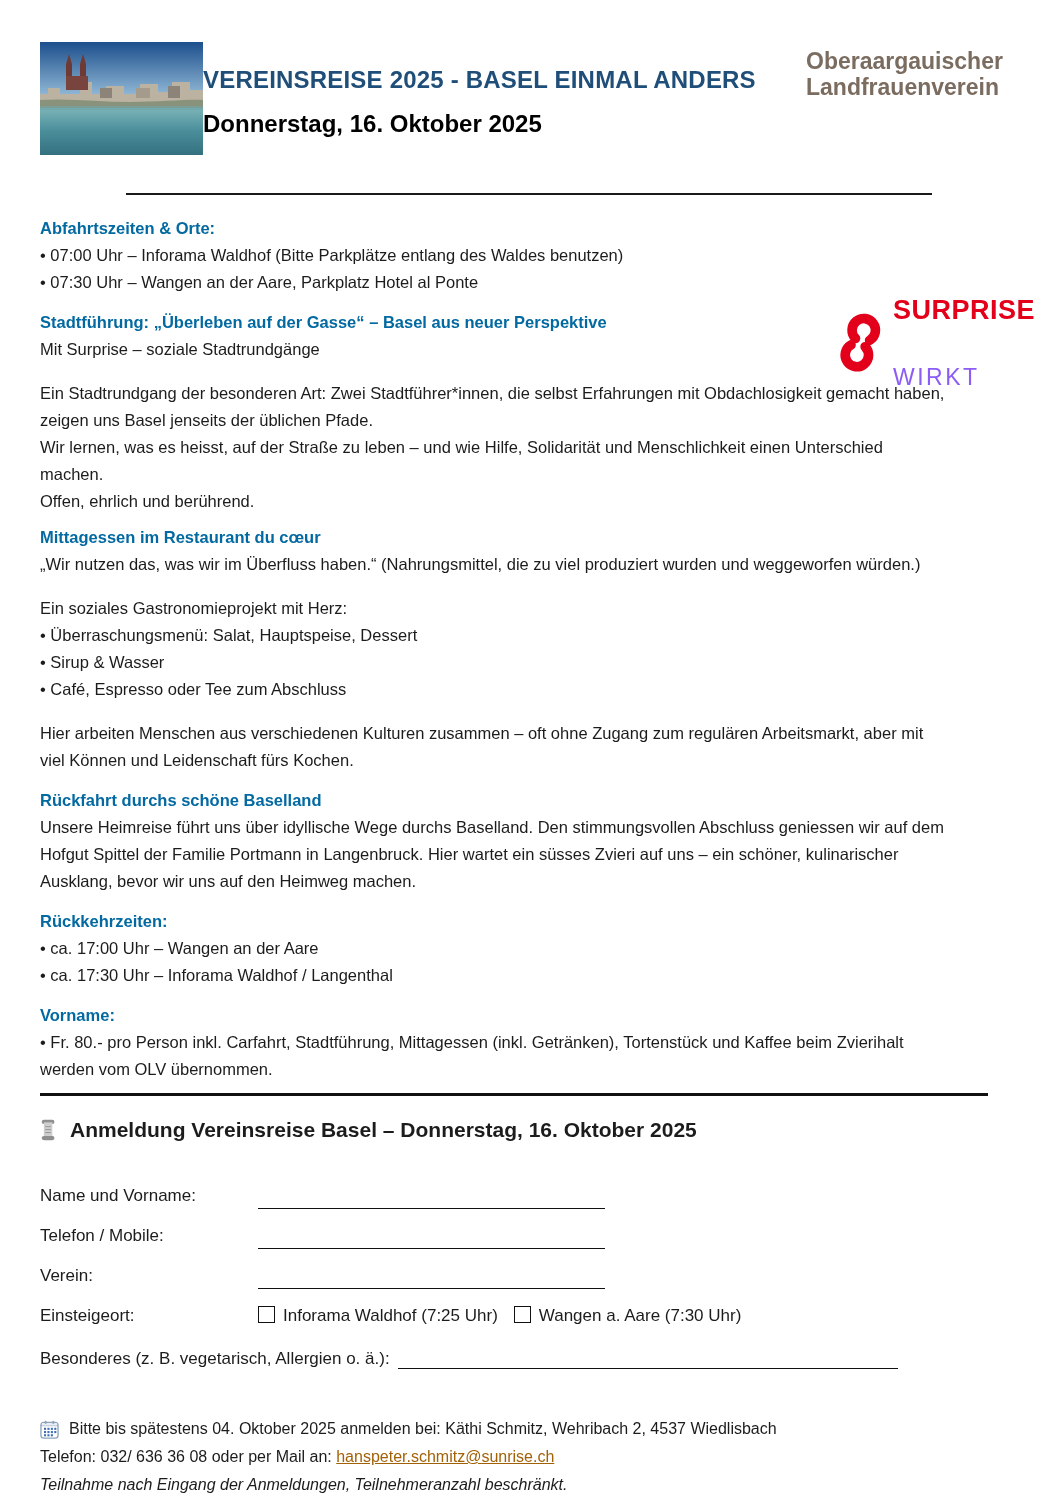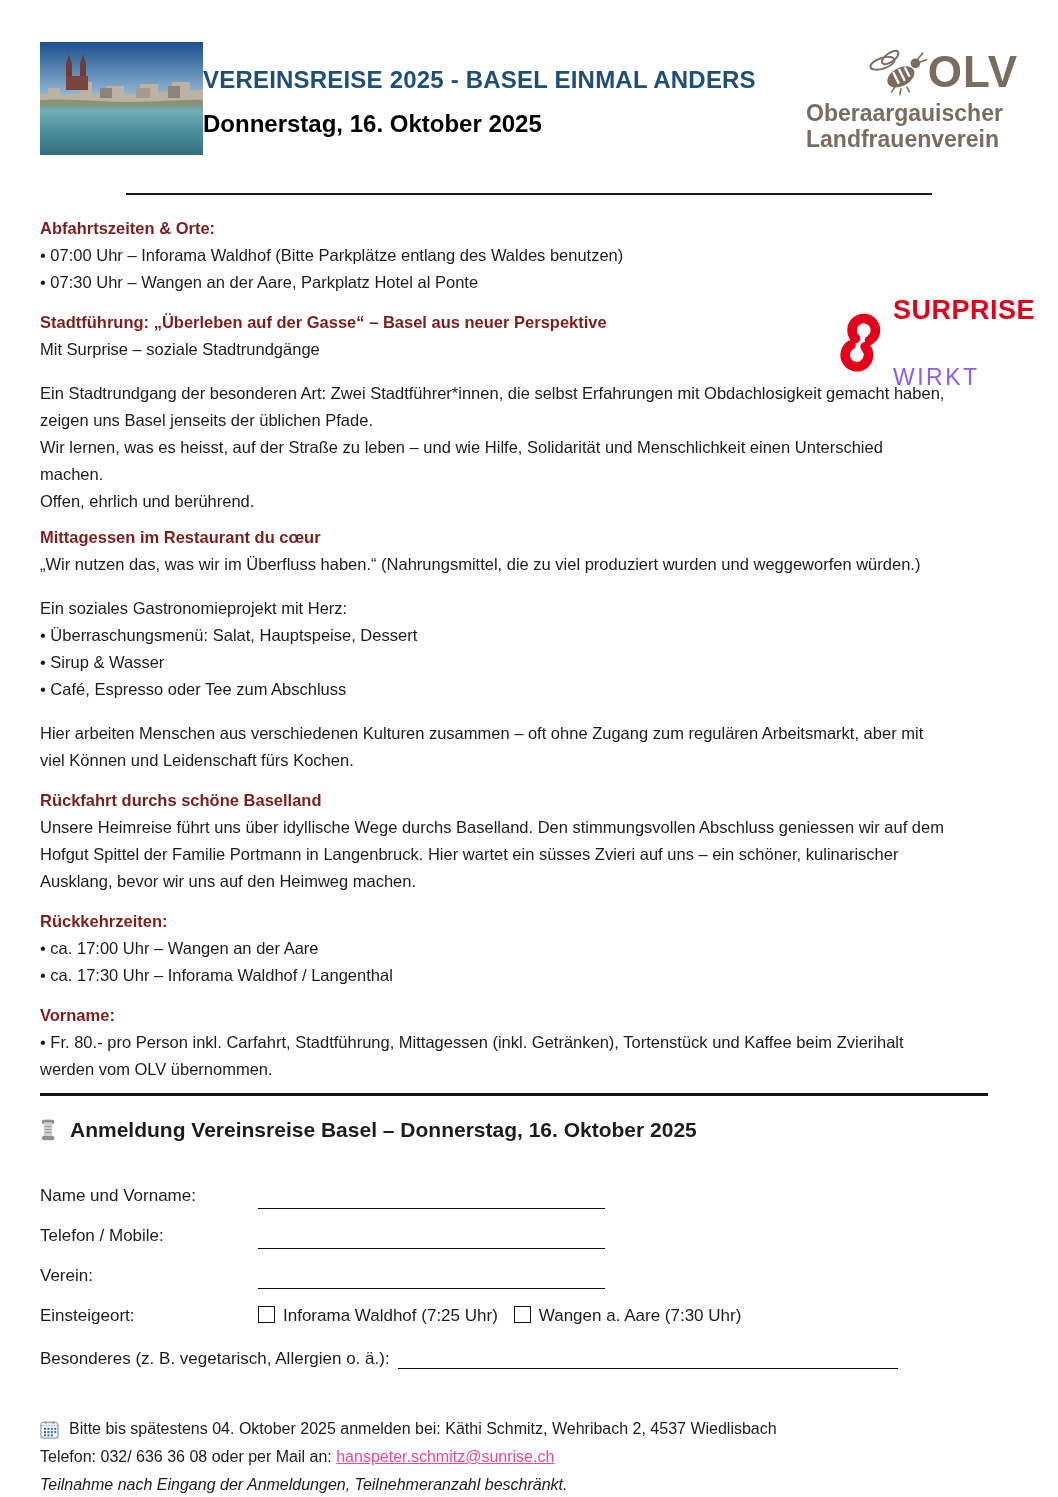--- a/index.html
+++ b/index.html
@@ -16,21 +16,21 @@
   .doc-title { font-size:24px; font-weight:bold; color:#1F4E79; letter-spacing:0.2px; }
   .doc-date  { font-size:24px; font-weight:bold; color:#000; margin-top:16px; }
   .olv { flex:0 0 auto; width:212px; color:#7B6C60; padding-top:4px; }
   .olv-top { display:flex; align-items:center; justify-content:flex-end; }
   .olv-abbr { font-size:44px; font-weight:bold; letter-spacing:1px; line-height:48px; }
   .olv-name { font-size:23px; font-weight:bold; line-height:26px; margin-top:2px; }
   .header-sep { height:2px; background:#1a1a1a; width:806px; margin:38px auto 0 auto; }
 
   
   .content { margin-top:20px; width:905px; font-size:16.5px; line-height:27px; }
-  .sec-h { color:#7f1d1d; font-weight:bold; }
+  .sec-h { color:#0369a1; font-weight:bold; }
   .mt-sm { margin-top:9px; }
   .mt-md { margin-top:13px; }
   .mt-lg { margin-top:17px; }
   .stadt-block { position:relative; }
   .surprise-logo { position:absolute; right:-90px; top:-12px; display:flex; align-items:center; }
   .surprise-s { width:44px; height:64px; margin-right:10px; }
   .surprise-word { color:#E2001A; font-weight:bold; font-size:27px; line-height:27px; letter-spacing:0.5px; }
   .surprise-tag  { color:#8b5cf6; font-size:23px; line-height:25px; letter-spacing:2.5px;margin-top:41px; }
 
   .main-sep { height:3px; background:#111; width:948px; margin-top:10px; }
@@ -45,21 +45,21 @@
   .fill-line { display:inline-block; width:347px; height:22px; border-bottom:1.7px solid #111; }
   .checkbox { display:inline-block; width:15px; height:15px; border:1.7px solid #111; vertical-align:-2px; margin-right:8px; background:#fff; }
   .option { margin-right:16px; padding-bottom:2px; }
   .besonderes-row { margin-top:6px; display:flex; align-items:flex-end; }
   .besonderes-line { display:inline-block; width:500px; height:22px; border-bottom:1.7px solid #111; margin-left:8px; }
 
   
   .footer { margin-top:46px; font-size:16px; line-height:28px; }
   .footer-row { display:flex; align-items:center; }
   .calendar-icon { width:19px; height:19px; margin-right:10px; flex:0 0 auto; }
-  .email-link { color:#ec4899; text-decoration:underline; }
+  .email-link { color:#a16207; text-decoration:underline; }
   .footer-note { font-style:italic; }
 </style>
 </head>
 <body>
 
 <div class="page">
 
   <div class="header">
     <svg class="basel-photo" viewBox="0 0 163 113" xmlns="http://www.w3.org/2000/svg">
       <defs>
@@ -86,43 +86,20 @@
       <path d="M0,58 C30,56 60,60 90,60 C120,60 150,57 163,58 L163,66 L0,66 Z" fill="#5f7a5c" opacity="0.55"></path>
       <rect x="0" y="64" width="163" height="4" fill="#6fa3a6" opacity="0.6"></rect>
     </svg>
 
     <div class="header-center">
       <div class="doc-title">VEREINSREISE 2025 - BASEL EINMAL ANDERS</div>
       <div class="doc-date">Donnerstag, 16. Oktober 2025</div>
     </div>
 
     <div class="olv">
-      <div class="olv-top">
-        <svg class="bee" width="62" height="52" viewBox="0 0 64 52" xmlns="http://www.w3.org/2000/svg">
-          <g stroke="#7B6C60" fill="none" stroke-width="2">
-            <ellipse cx="17" cy="17" rx="13" ry="5.5" transform="rotate(-18 17 17)"></ellipse>
-            <ellipse cx="25" cy="11" rx="10" ry="4.5" transform="rotate(-36 25 11)"></ellipse>
-          </g>
-          <ellipse cx="36" cy="31" rx="15" ry="9.5" transform="rotate(-28 36 31)" fill="#7B6C60"></ellipse>
-          <g stroke="#ffffff" stroke-width="2.4">
-            <line x1="28" y1="26" x2="34" y2="38"></line>
-            <line x1="34" y1="23" x2="40" y2="35"></line>
-            <line x1="40" y1="21" x2="45" y2="31"></line>
-          </g>
-          <circle cx="51" cy="17" r="5" fill="#7B6C60"></circle>
-          <g stroke="#7B6C60" stroke-width="1.6" fill="none">
-            <path d="M53 13 l6 -7"></path>
-            <path d="M55 16 l8 -3"></path>
-            <path d="M30 41 l-4 6"></path>
-            <path d="M36 43 l-1 7"></path>
-            <path d="M42 41 l3 6"></path>
-          </g>
-        </svg>
-        <span class="olv-abbr">OLV</span>
-      </div>
       <div class="olv-name">Oberaargauischer</div>
       <div class="olv-name" style="margin-top:0;">Landfrauenverein</div>
     </div>
   </div>
 
   <div class="header-sep"></div>
 
   <div class="content">
 
     <div class="sec-h">Abfahrtszeiten &amp; Orte:</div>

